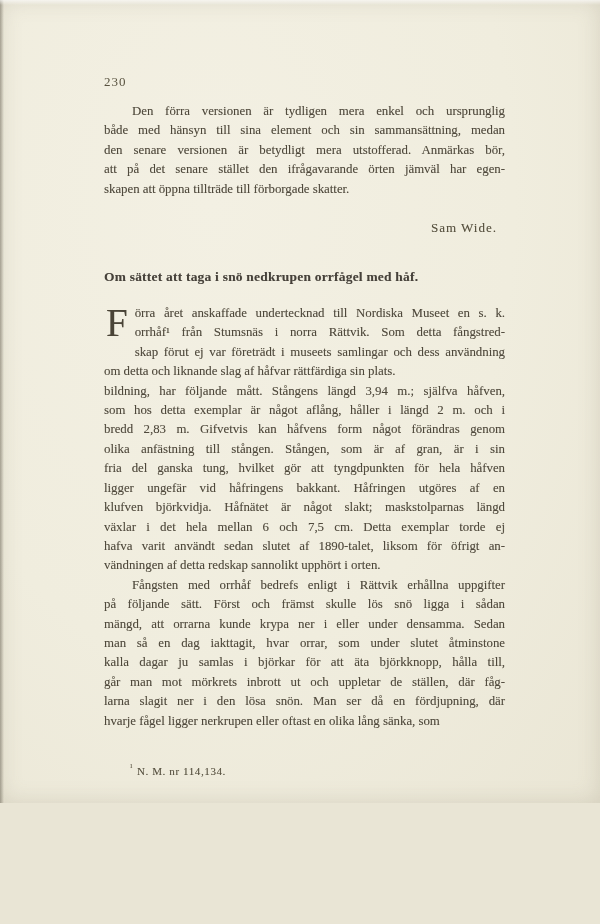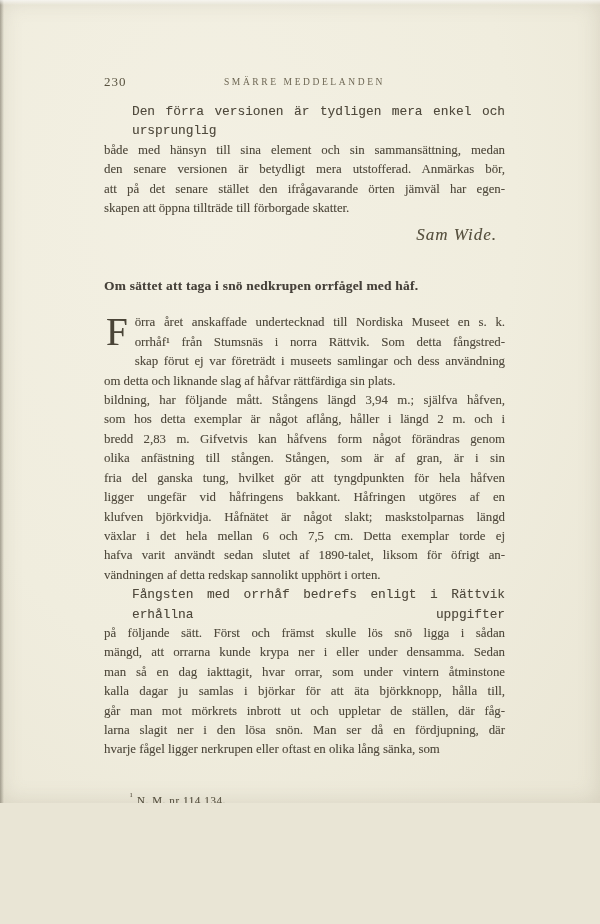--- a/index.html
+++ b/index.html
@@ -40,25 +40,25 @@
     text-align: center;
     font-size: 9.5px; letter-spacing: 2.6px; color: #6e6754;
   }
   .tline {
     font-size: 12.8px; line-height: 19.4px;
     text-align: justify; text-align-last: justify;
     color: #4f493c;
     text-shadow: 0.2px 0.2px 0 rgba(79,73,60,0.30);
   }
   .tline.lastline { text-align-last: left; }
-  .tline.indent { padding-left: 28px; font-family: Liberation Mono, monospace; }
+  .tline.indent { padding-left: 28px; }
   .signature {
-    margin-top: 7px; padding-right: 8px;
-    text-align: right; font-style: italic;
-    font-size: 17px; color: #56503e;
+    margin-top: 21px; padding-right: 8px;
+    text-align: right; 
+    font-size: 13px; color: #56503e;
     letter-spacing: 1px;
     text-shadow: 0.2px 0.2px 0 rgba(79,73,60,0.30);
   }
   .article-title {
     margin-top: 33px; margin-bottom: 19px;
     font-family: Liberation Serif, serif;
     font-weight: bold; font-size: 13.4px; letter-spacing: 0.25px;
     color: #46413a; white-space: nowrap;
     text-shadow: 0.2px 0.2px 0 rgba(70,65,58,0.35);
   }
@@ -79,21 +79,20 @@
   .footnote sup { font-size: 8px; margin-right: 4px; }
 </style>
 </head>
 <body>
 
 <div class="page">
   <div class="textblock">
 
     <div class="header-row">
       <span class="page-number">230</span>
-      <span class="running-header">SMÄRRE MEDDELANDEN</span>
     </div>
 
     <div class="paragraph">
         <div class="tline indent">Den förra versionen är tydligen mera enkel och ursprunglig</div>
         <div class="tline">både med hänsyn till sina element och sin sammansättning, medan</div>
         <div class="tline">den senare versionen är betydligt mera utstofferad.  Anmärkas bör,</div>
         <div class="tline">att på det senare stället den ifrågavarande örten jämväl har egen-</div>
         <div class="tline lastline">skapen att öppna tillträde till förborgade skatter.</div>
       </div>
 
@@ -121,21 +120,21 @@
         <div class="tline">klufven björkvidja.  Håfnätet är något slakt; maskstolparnas längd</div>
         <div class="tline">växlar i det hela mellan 6 och 7,5 cm.  Detta exemplar torde ej</div>
         <div class="tline">hafva varit användt sedan slutet af 1890-talet, liksom för öfrigt an-</div>
         <div class="tline lastline">vändningen af detta redskap sannolikt upphört i orten.</div>
       </div>
 
     <div class="paragraph">
         <div class="tline indent">Fångsten med orrhåf bedrefs enligt i Rättvik erhållna uppgifter</div>
         <div class="tline">på följande sätt.  Först och främst skulle lös snö ligga i sådan</div>
         <div class="tline">mängd, att orrarna kunde krypa ner i eller under densamma.  Sedan</div>
-        <div class="tline">man så en dag iakttagit, hvar orrar, som under vintern åtminstone</div>
+        <div class="tline">man så en dag iakttagit, hvar orrar, som under slutet åtminstone</div>
         <div class="tline">kalla dagar ju samlas i björkar för att äta björkknopp, hålla till,</div>
         <div class="tline">går man mot mörkrets inbrott ut och uppletar de ställen, där fåg-</div>
         <div class="tline">larna slagit ner i den lösa snön.  Man ser då en fördjupning, där</div>
         <div class="tline lastline">hvarje fågel ligger nerkrupen eller oftast en olika lång sänka, som</div>
       </div>
 
     <div class="footnote">
       <sup>¹</sup><span>N. M. nr 114,134.</span>
     </div>
 

